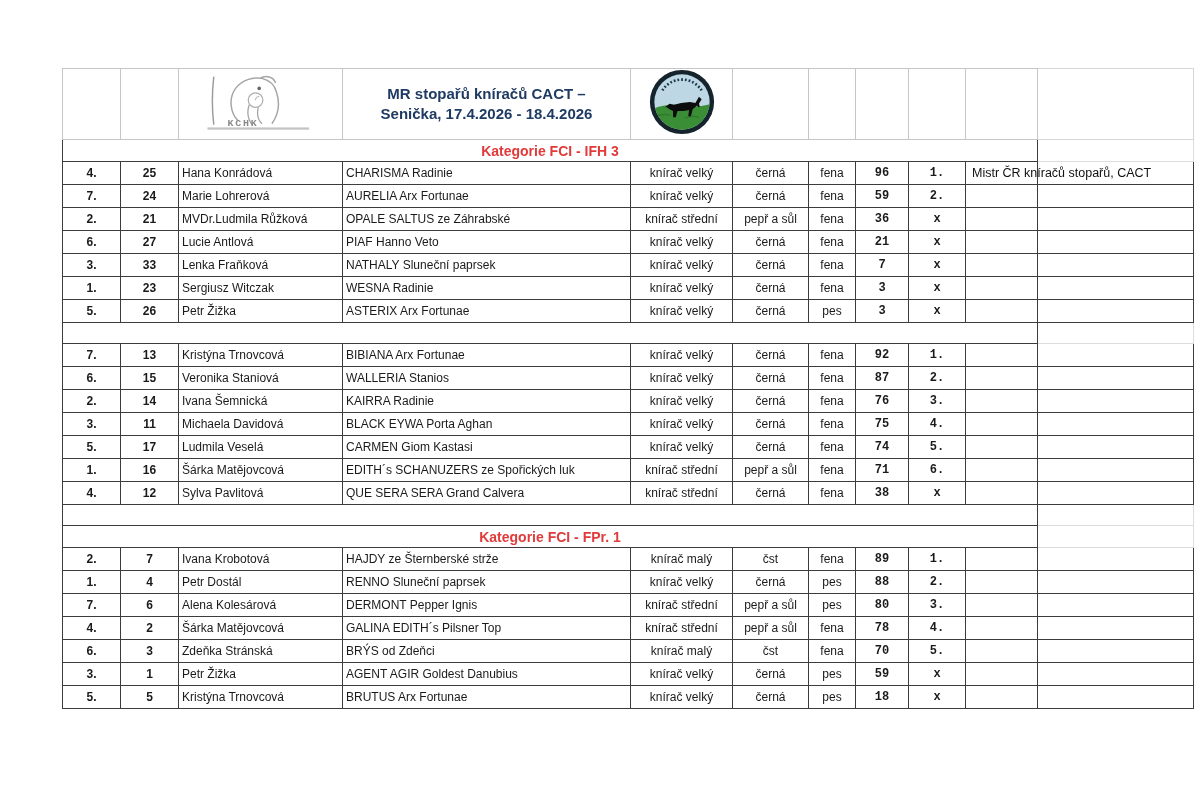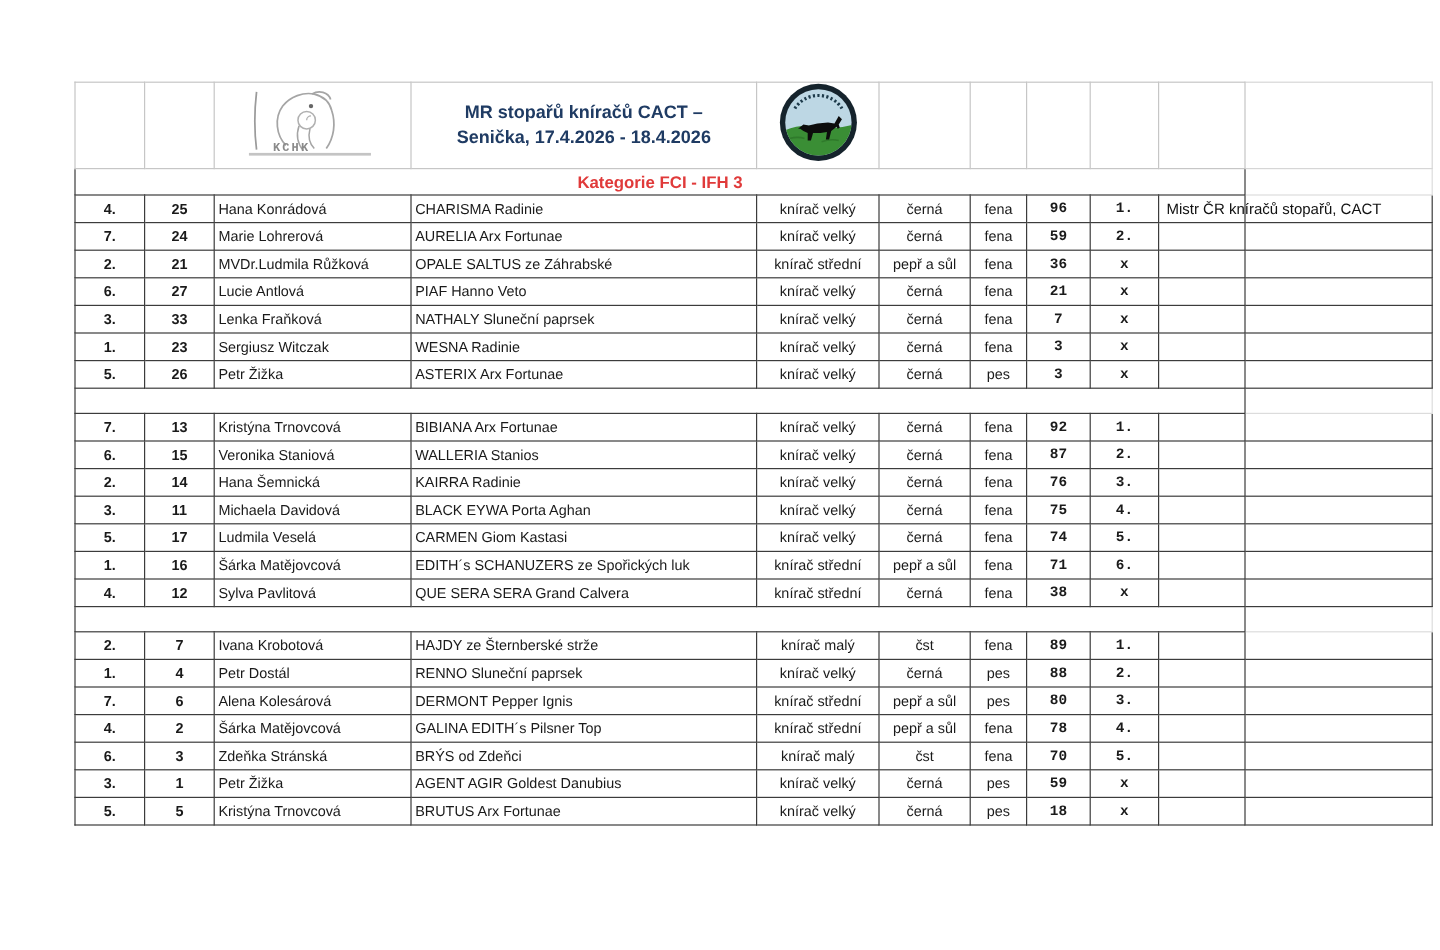--- a/index.html
+++ b/index.html
@@ -227,21 +227,21 @@
           <td class="c-barva">černá</td>
           <td class="c-pohl">fena</td>
           <td class="c-body">87</td>
           <td class="c-poradi">2.</td>
           <td class="c-titul"></td>
           <td class="ghost"></td>
         </tr>
         <tr class="data-row">
           <td class="c-kat">2.</td>
           <td class="c-start">14</td>
-          <td class="c-psovod">Hana Šemnická</td>
+          <td class="c-psovod">Ivana Šemnická</td>
           <td class="c-psa">KAIRRA Radinie</td>
           <td class="c-plemeno">knírač velký</td>
           <td class="c-barva">černá</td>
           <td class="c-pohl">fena</td>
           <td class="c-body">76</td>
           <td class="c-poradi">3.</td>
           <td class="c-titul"></td>
           <td class="ghost"></td>
         </tr>
         <tr class="data-row">
@@ -291,20 +291,24 @@
           <td class="c-plemeno">knírač střední</td>
           <td class="c-barva">černá</td>
           <td class="c-pohl">fena</td>
           <td class="c-body">38</td>
           <td class="c-poradi">x</td>
           <td class="c-titul"></td>
           <td class="ghost"></td>
         </tr>
         <tr class="spacer-row">
           <td class="sp" colspan="10"></td>
+          <td class="ghost"></td>
+        </tr>
+        <tr class="cat-row">
+          <td class="cat" colspan="10">Kategorie FCI - FPr. 1</td>
           <td class="ghost"></td>
         </tr>
         <tr class="data-row">
           <td class="c-kat">2.</td>
           <td class="c-start">7</td>
           <td class="c-psovod">Ivana Krobotová</td>
           <td class="c-psa">HAJDY ze Šternberské strže</td>
           <td class="c-plemeno">knírač malý</td>
           <td class="c-barva">čst</td>
           <td class="c-pohl">fena</td>

